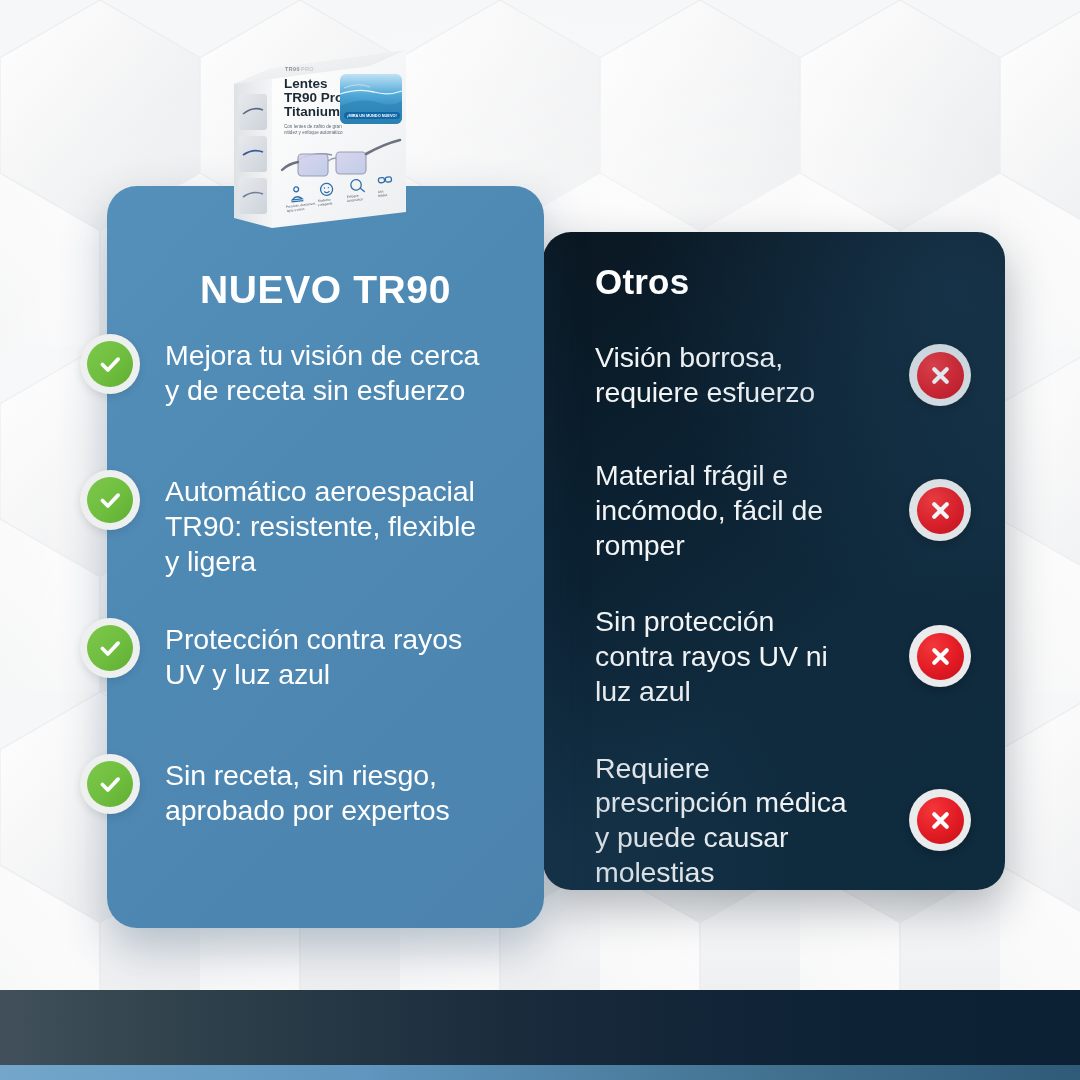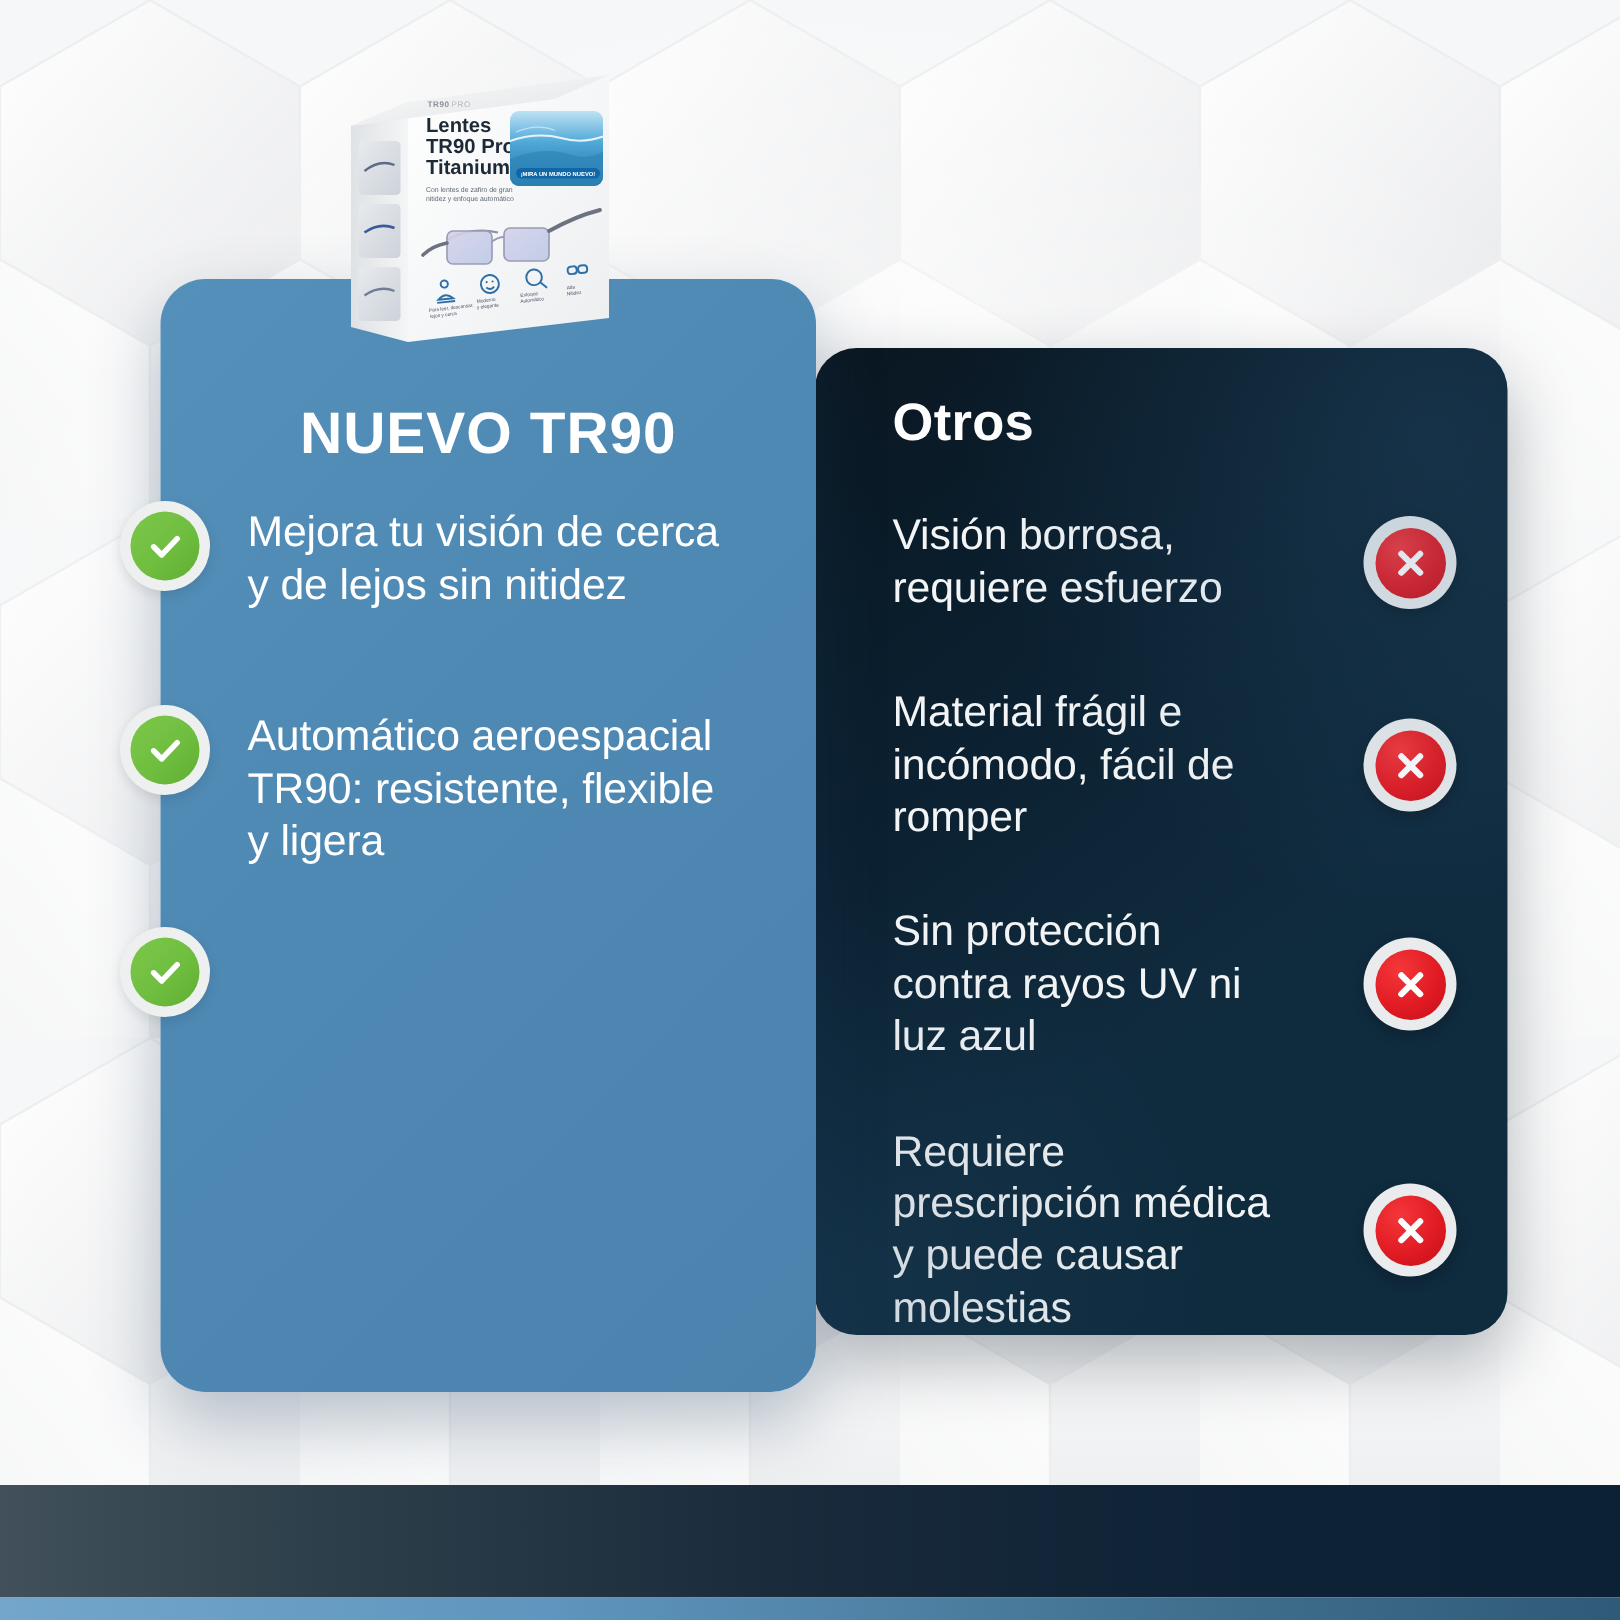--- a/index.html
+++ b/index.html
@@ -389,45 +389,58 @@
 
       <div class="left-item">
         <span class="check-icon">
           <i>
               <svg viewBox="0 0 24 24" aria-hidden="true">
                 <path d="M5 12.5 L10 17.5 L19.5 7.5" stroke="#ffffff" stroke-width="3.4" fill="none" stroke-linecap="round" stroke-linejoin="round"></path>
               </svg>
             </i>
         </span>
         <span class="txt">Mejora tu visión de cerca
-y de lejos sin nitidez</span>
+y de receta sin esfuerzo</span>
       </div>
 
       <div class="left-item">
         <span class="check-icon">
           <i>
               <svg viewBox="0 0 24 24" aria-hidden="true">
                 <path d="M5 12.5 L10 17.5 L19.5 7.5" stroke="#ffffff" stroke-width="3.4" fill="none" stroke-linecap="round" stroke-linejoin="round"></path>
               </svg>
             </i>
         </span>
         <span class="txt">Automático aeroespacial
 TR90: resistente, flexible
 y ligera</span>
       </div>
 
-
       <div class="left-item">
         <span class="check-icon">
           <i>
               <svg viewBox="0 0 24 24" aria-hidden="true">
                 <path d="M5 12.5 L10 17.5 L19.5 7.5" stroke="#ffffff" stroke-width="3.4" fill="none" stroke-linecap="round" stroke-linejoin="round"></path>
               </svg>
             </i>
         </span>
+        <span class="txt">Protección contra rayos
+UV y luz azul</span>
+      </div>
+
+      <div class="left-item">
+        <span class="check-icon">
+          <i>
+              <svg viewBox="0 0 24 24" aria-hidden="true">
+                <path d="M5 12.5 L10 17.5 L19.5 7.5" stroke="#ffffff" stroke-width="3.4" fill="none" stroke-linecap="round" stroke-linejoin="round"></path>
+              </svg>
+            </i>
+        </span>
+        <span class="txt">Sin receta, sin riesgo,
+aprobado por expertos</span>
       </div>
 
     </div>
   </div>
 
   <div class="bottom-dark"></div>
   <div class="bottom-blue"></div>
 
 </div>
 

